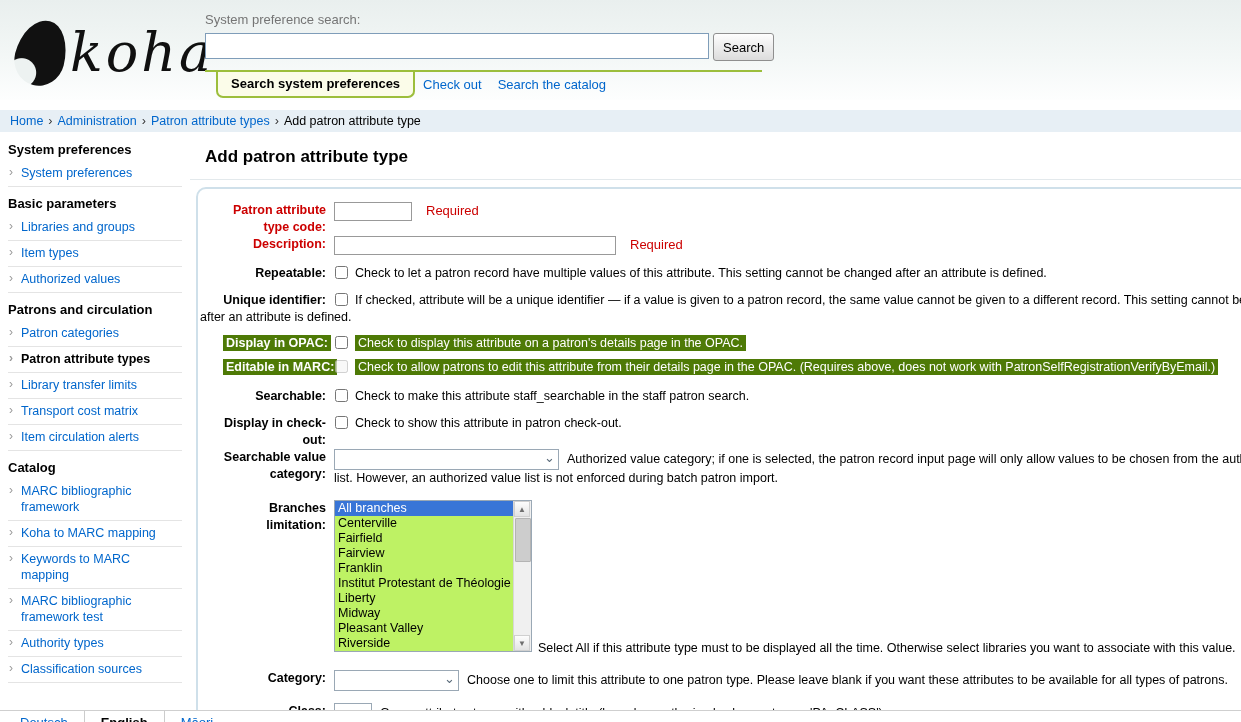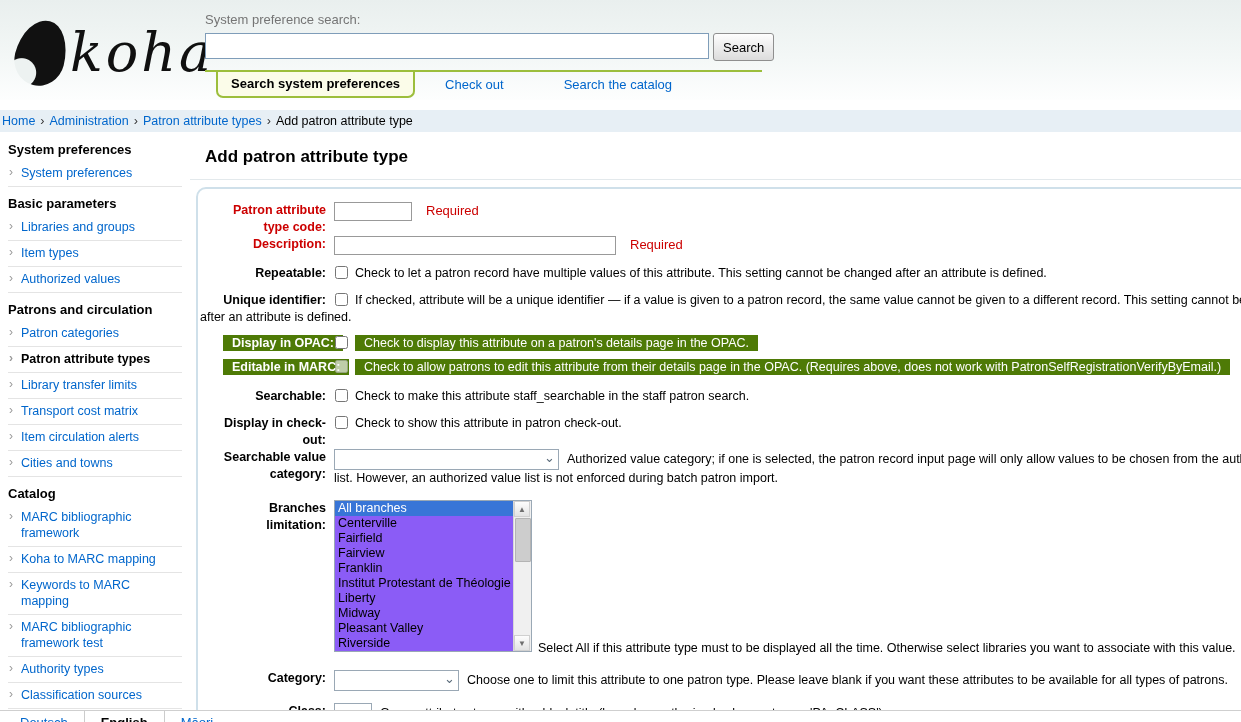--- a/index.html
+++ b/index.html
@@ -18,24 +18,24 @@
   .slabel{color:#757575;font-size:13px;}
   .srow{margin-top:6px;display:flex;align-items:stretch;}
   .sinput{width:494px;height:24px;border:1px solid #7f9db9;background:#fff;font-size:13px;padding:0 4px;
           font-family:"Liberation Sans",sans-serif;}
   .sbtn{margin-left:4px;height:28px;padding:0 9px;border:1px solid #8f8f8f;border-radius:3px;
         background:linear-gradient(#fefefe,#dcdcdc);font-size:13px;font-family:"Liberation Sans",sans-serif;cursor:pointer;}
   .tabline{position:absolute;left:205px;top:70px;width:557px;height:0;border-top:2px solid #9cbe3c;}
   .tabs{position:absolute;left:205px;top:72px;display:flex;align-items:flex-start;}
   .tab-active{margin-left:11px;background:#fbfce9;border:2px solid #9cbe3c;border-top:none;
               border-radius:0 0 7px 7px;padding:4px 13px 5px;font-weight:bold;font-size:13px;color:#000;}
-  .tab-link{display:inline-block;padding:5px 30px 0;font-size:13px;color:#0066cc;}
+  .tab-link{display:inline-block;padding:5px 8px 0;font-size:13px;color:#0066cc;}
   
   .crumbs{position:absolute;top:110px;left:0;width:1241px;height:22px;background:#e7eff5;
-          line-height:22px;padding-left:2px;box-sizing:border-box;font-size:12.5px;}
+          line-height:22px;padding-left:10px;box-sizing:border-box;font-size:12.5px;}
   .crumbs a{color:#0066cc;}
   .crumb-sep{color:#333;margin:0 5px;}
   .crumb-cur{color:#000;}
   
   .sidebar{position:absolute;left:0;top:133px;width:182px;padding-left:8px;box-sizing:border-box;}
   .sb-head{font-weight:bold;font-size:13px;padding:9px 0 4px;color:#000;}
   .sb-item{display:block;position:relative;padding:4px 2px 5px 13px;border-bottom:1px solid #e4e4e4;
            color:#0066cc;line-height:16px;font-size:12.5px;}
   .sb-item::before{content:"\203A";position:absolute;left:1px;top:3px;color:#9a9a9a;font-size:12px;}
   .sb-item.cur{color:#000;font-weight:bold;}
@@ -43,38 +43,38 @@
   .main{position:absolute;left:190px;top:133px;width:1130px;}
   .ptitle{font-size:17px;font-weight:bold;margin:14px 0 0 15px;color:#000;}
   .trule{border-bottom:1px solid #e3e9ec;margin-top:12px;width:1051px;}
   .fset{position:relative;margin:7px 0 0 6px;width:1116px;border:2px solid #cfe0ea;border-radius:10px;
         padding:13px 0 30px 2px;background:#fff;box-sizing:content-box;}
   .frow{clear:left;overflow:visible;margin-bottom:10px;line-height:17px;}
   .frow::after{content:"";display:block;clear:none;}
   .lbl{float:left;width:103px;margin-left:23px;margin-right:8px;text-align:right;
        font-weight:bold;color:#000;}
   .lbl .red{color:#cc0000;margin-top:44px;}
-  .hl{background:#4e7a06;color:#fff;padding:1px 9px;}
+  .hl{background:#4e7a06;color:#fff;padding:1px 3px;}
   .lbl .hl{white-space:nowrap;}
   .ti{border:1px solid #999;height:17px;background:#fff;font-family:"Liberation Sans",sans-serif;
       font-size:12.5px;padding:0 2px;vertical-align:middle;}
   .ti-code{width:72px;}
   .ti-desc{width:276px;}
   .req{color:#cc0000;margin-left:14px;font-size:13px;}
   .cb{margin:0 7px 0 1px;vertical-align:-2px;width:13px;height:13px;}
   .fsel{display:inline-block;position:relative;height:21px;border:1px solid #9aa8b5;background:#fff;
         vertical-align:middle;box-sizing:border-box;}
   .fsel .arr{position:absolute;right:3px;top:-1px;color:#5a6b7a;font-size:13px;}
   .sel-auth{width:225px;}
   .sel-cat{width:125px;}
   .sel-class{width:38px;}
   .hint{margin-left:8px;}
   
   .listbox{display:inline-block;position:relative;width:198px;height:152px;border:1px solid #9aa8b5;
-           background:#8b5cf6;box-sizing:border-box;}
+           background:#bef264;box-sizing:border-box;}
   .opts{position:absolute;left:0;top:0;right:17px;bottom:0;overflow:hidden;}
   .opt{height:15px;line-height:15px;padding:0 3px;white-space:nowrap;overflow:hidden;color:#000;}
   .opt.selected{background:#3875d7;color:#fff;}
   .sbar{position:absolute;right:0;top:0;bottom:0;width:17px;background:#f0f0f0;border-left:1px solid #d7d7d7;}
   .sarrow{position:absolute;left:0;width:16px;height:16px;text-align:center;line-height:15px;
           font-size:8px;color:#6f6f6f;background:linear-gradient(#fdfdfd,#e3e3e3);border:1px solid #d0d0d0;
           box-sizing:border-box;}
   .sarrow.up{top:0;}
   .sarrow.dn{bottom:0;}
   .sthumb{position:absolute;left:1px;top:17px;width:14px;height:42px;background:#cdcdcd;
@@ -123,21 +123,20 @@
     <a class="sb-item">Libraries and groups</a>
     <a class="sb-item">Item types</a>
     <a class="sb-item">Authorized values</a>
 
     <div class="sb-head">Patrons and circulation</div>
     <a class="sb-item">Patron categories</a>
     <a class="sb-item cur">Patron attribute types</a>
     <a class="sb-item">Library transfer limits</a>
     <a class="sb-item">Transport cost matrix</a>
     <a class="sb-item">Item circulation alerts</a>
-    <a class="sb-item">Cities and towns</a>
 
     <div class="sb-head">Catalog</div>
     <a class="sb-item">MARC bibliographic framework</a>
     <a class="sb-item">Koha to MARC mapping</a>
     <a class="sb-item">Keywords to MARC mapping</a>
     <a class="sb-item">MARC bibliographic framework test</a>
     <a class="sb-item">Authority types</a>
     <a class="sb-item">Classification sources</a>
 
   </div>

